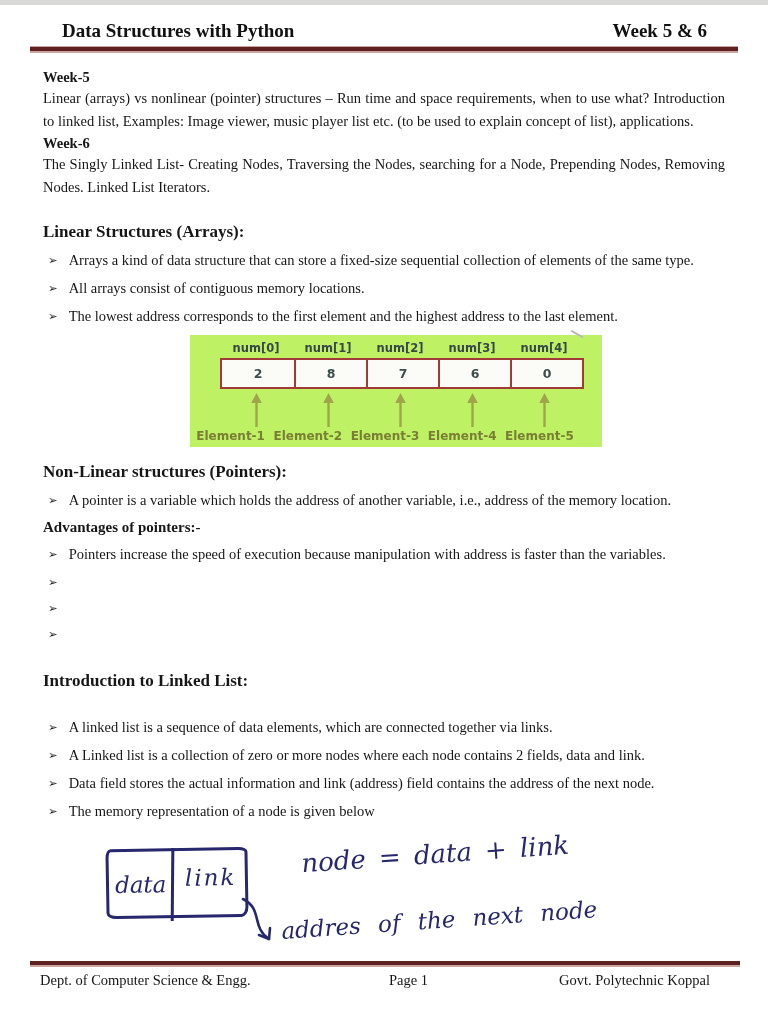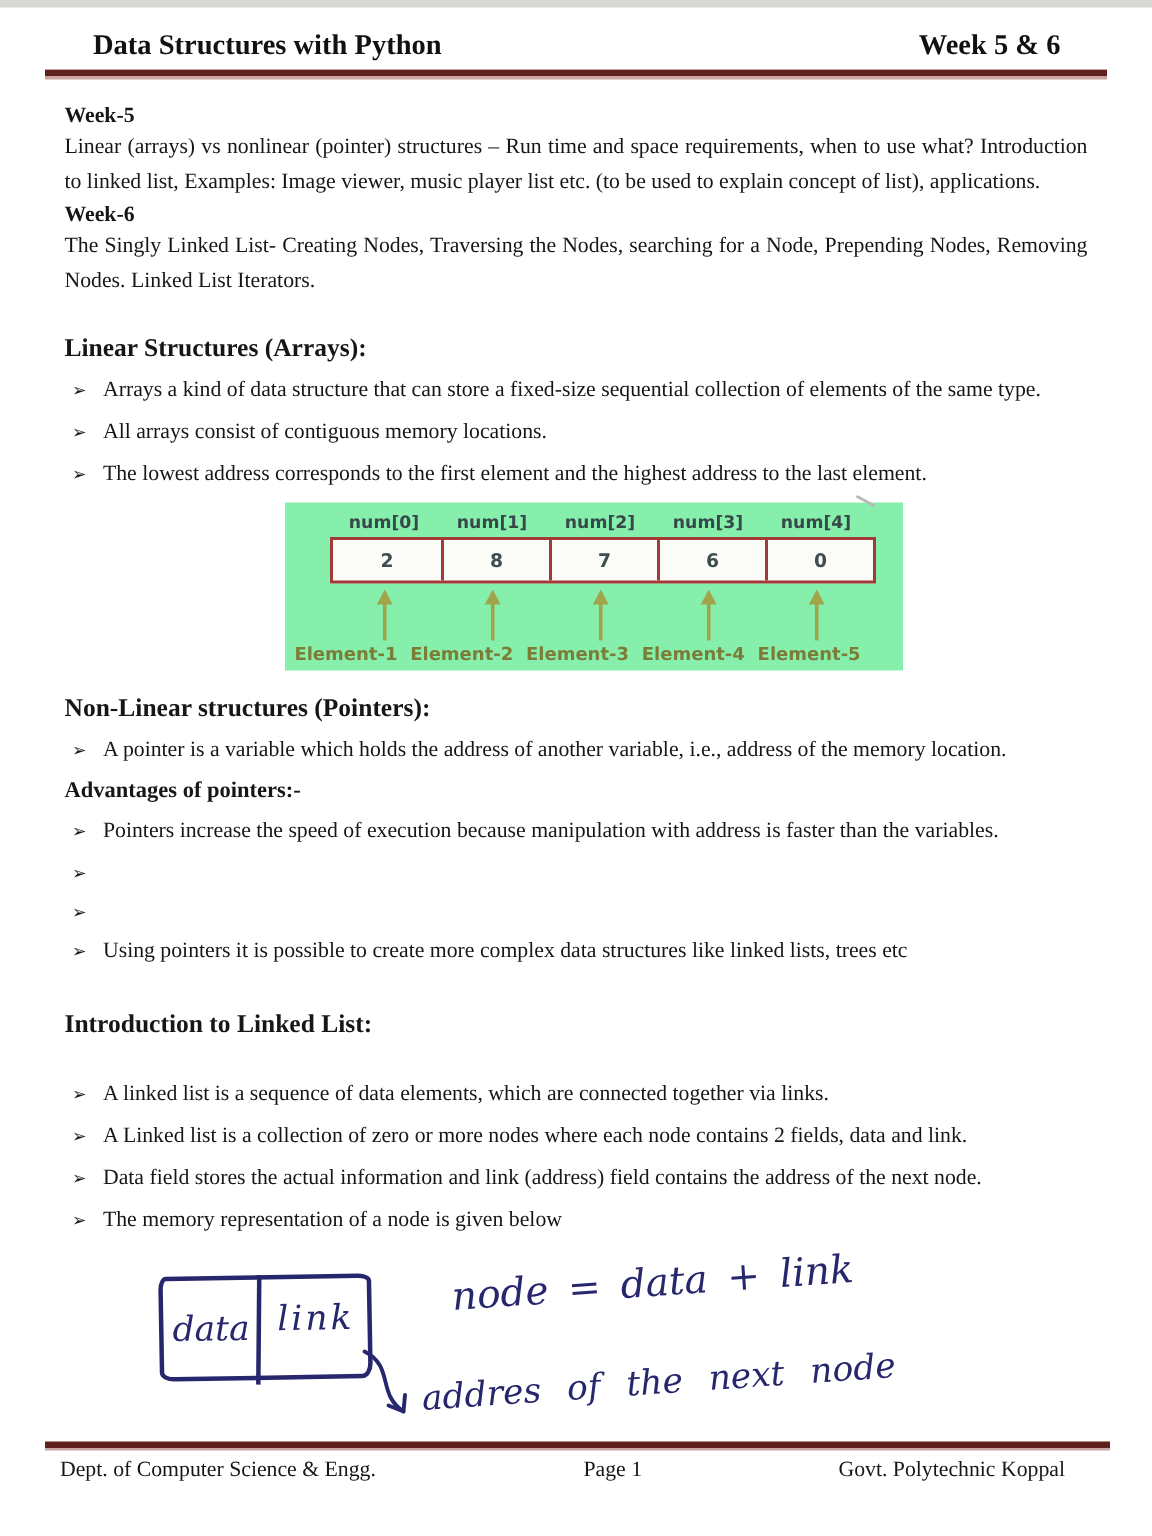--- a/index.html
+++ b/index.html
@@ -25,21 +25,21 @@
   h2.section.nonlinear { margin-top:15px; }
   h2.section.intro { margin-top:30px; }
   h3.subsection { font-size:15px; font-weight:bold; margin-top:2px; }
 
   ul.bullets { list-style:none; margin-top:9px; }
   ul.bullets.intro-list { margin-top:27px; }
   ul.bullets li { display:flex; gap:11px; margin-bottom:9px; font-size:14.5px; line-height:1.3; padding-left:5px; }
   ul.bullets .bullet { font-family:"DejaVu Sans", sans-serif; font-size:11.5px; padding-top:2px; color:#1a1a1a; }
 
   
-  .array-fig { width:412px; margin:8px 0 0 147px; background:#86efac; padding:6px 0 4px 0; position:relative; }
+  .array-fig { width:412px; margin:8px 0 0 147px; background:#bef264; padding:6px 0 4px 0; position:relative; }
   .scan-mark { position:absolute; right:18px; top:-2px; width:14px; height:2px; background:#b9b9b4;
                transform:rotate(28deg); border-radius:2px; }
   .num-labels, .arrow-row { display:flex; margin-left:30px; }
   .num-labels span { width:72px; text-align:center; font-family:"DejaVu Sans", sans-serif;
                      font-weight:bold; font-size:11.5px; color:#37474a; }
   .cell-row { display:flex; width:364px; margin:3px 0 0 30px; border:2px solid #a23b38; background:#fbfbf8; }
   .cell-row .cell { width:72px; height:27px; border-left:2px solid #a23b38; display:flex;
                     align-items:center; justify-content:center; font-family:"DejaVu Sans", sans-serif;
                     font-weight:bold; font-size:12.5px; color:#3e4d4d; }
   .cell-row .cell:first-child { border-left:none; }
@@ -179,21 +179,20 @@
       <span>Pointers increase the speed of execution because manipulation with address is faster than the variables.</span>
     </li>
     <li>
       <span class="bullet">➢</span>
     </li>
     <li>
       <span class="bullet">➢</span>
     </li>
     <li>
       <span class="bullet">➢</span>
-      <span>Using pointers it is possible to create more complex data structures  like linked lists, trees etc</span>
     </li>
   </ul>
 
   <h2 class="section intro">Introduction to Linked List:</h2>
   <ul class="bullets intro-list">
     <li>
       <span class="bullet">➢</span>
       <span>A linked list is a sequence of data elements, which are connected together via links.</span>
     </li>
     <li>

